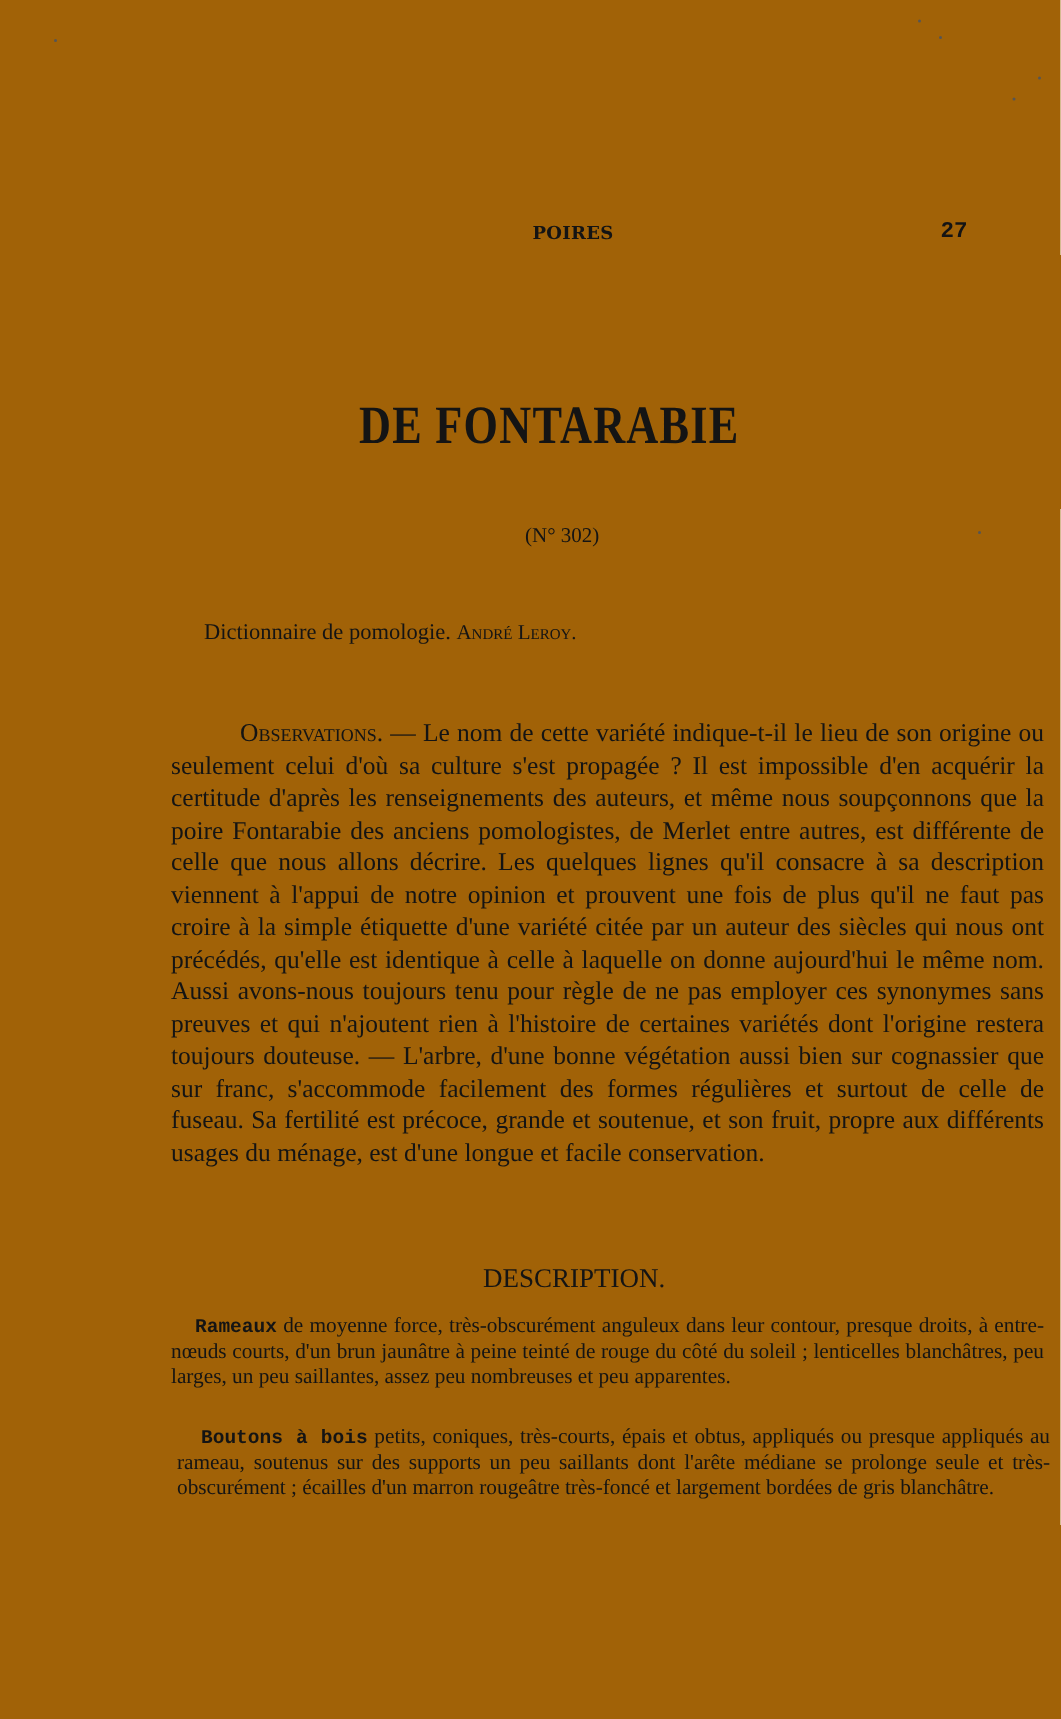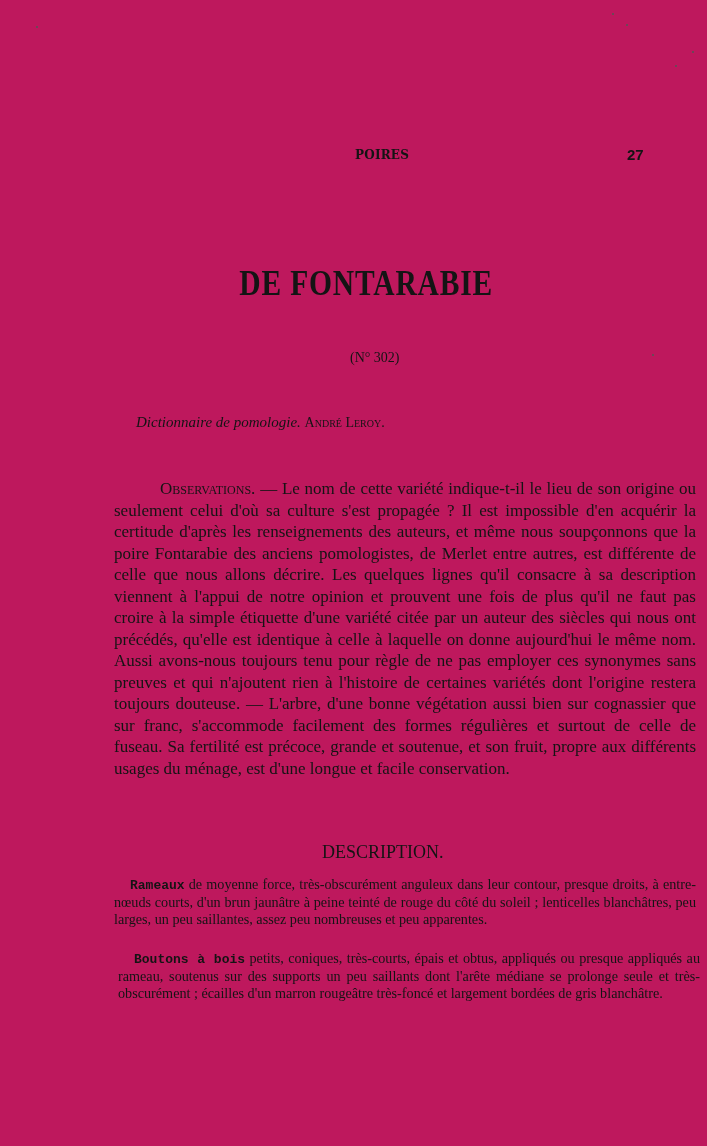--- a/index.html
+++ b/index.html
@@ -1,23 +1,23 @@
 <!DOCTYPE html>
 <html><head>
 <meta charset="utf-8">
 <style>
   html, body { margin: 0; padding: 0; background: #ffffff; }
   body { width: 707px; height: 1146px; position: relative; overflow: hidden; color: #141414; font-family: "DejaVu Serif", serif; }
-  .page { position: absolute; left: 0; top: 0; width: 707px; height: 1146px; background: #be185d; }
+  .page { position: absolute; left: 0; top: 0; width: 707px; height: 1146px; background: #a16207; }
   .running-head { position: absolute; top: 148px; left: 355px; font-family: "DejaVu Serif", serif; font-weight: bold; font-size: 12px; letter-spacing: 0.2px; }
-  .page-number { position: absolute; top: 146px; left: 627px; font-family: Liberation Sans, sans-serif; font-weight: bold; font-size: 15px; }
+  .page-number { position: absolute; top: 146px; left: 627px; font-family: Liberation Mono, monospace; font-weight: bold; font-size: 15px; }
   .title { position: absolute; top: 262px; left: 0; width: 707px; padding-left: 18px; box-sizing: border-box; text-align: center; font-family: "Liberation Serif", serif; font-weight: bold; font-size: 36px; transform: scaleX(0.82); transform-origin: 383px 0; letter-spacing: 1px; }
   .number { position: absolute; top: 350px; left: 350px; font-family: "Liberation Serif", serif; font-size: 14px; }
   .source { position: absolute; top: 414px; left: 136px; font-family: "Liberation Serif", serif; font-size: 15px; }
-  .source .work { font-style: italic; }
+  .source .work { }
   .source .author { font-variant: small-caps; font-size: 14px; }
   .obs { position: absolute; top: 478px; left: 114px; width: 582px; font-family: "Liberation Serif", serif; font-size: 17px; line-height: 21.5px; text-align: justify; text-indent: 22px; }
   .obs .lead { font-variant: small-caps; margin-left: 24px; }
   .desc-head { position: absolute; top: 842px; left: 322px; font-family: "Liberation Serif", serif; font-size: 18px; }
   .desc { position: absolute; left: 114px; width: 582px; font-family: "Liberation Serif", serif; font-size: 14.2px; line-height: 17px; text-align: justify; text-indent: 16px; }
   .desc .term { font-family: Liberation Mono, monospace; font-weight: bold; font-size: 13px; }
   .desc1 { top: 876px; }
   .desc2 { top: 946px; }
   .speck { position: absolute; width: 2px; height: 2px; background: #555; border-radius: 50%; }
 </style>

